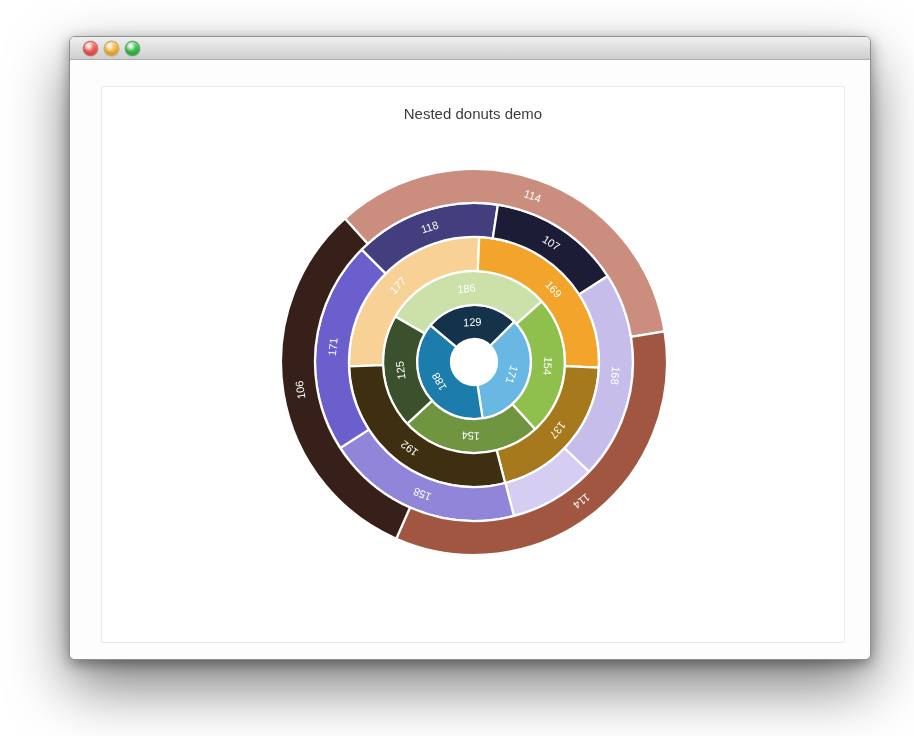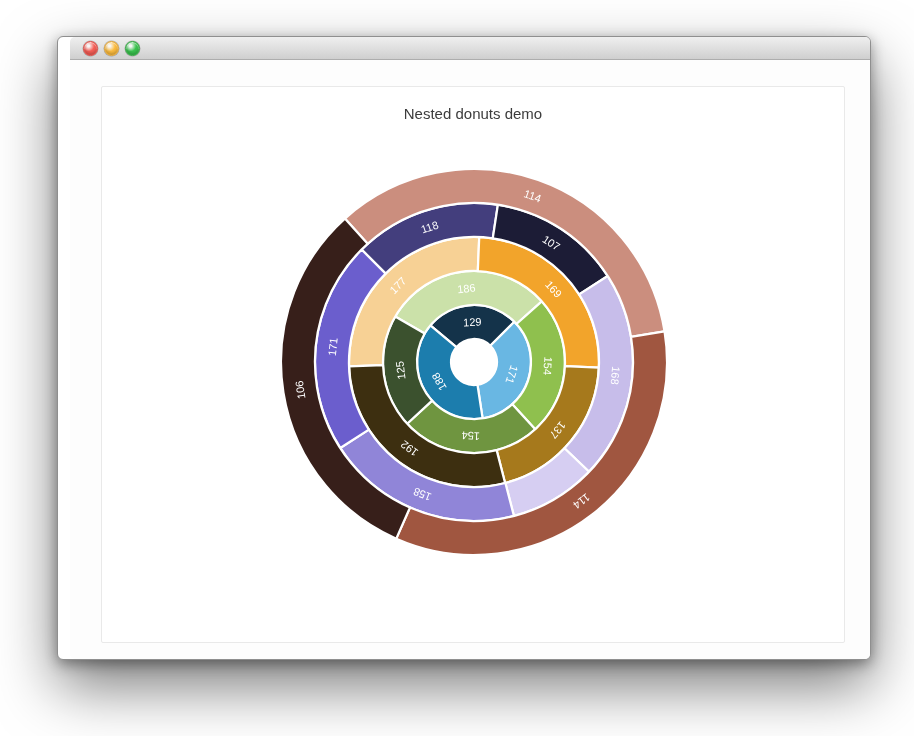--- a/index.html
+++ b/index.html
@@ -1,21 +1,20 @@
 <!DOCTYPE html>
 <html><head>
 <meta charset="utf-8">
 <style>
   html,body{margin:0;padding:0;background:#ffffff;font-family:"Liberation Sans",sans-serif;}
   #stage{position:relative;width:914px;height:736px;background:#ffffff;overflow:hidden;}
   #window{
-    position:absolute;left:57px;top:36px;width:800px;height:622px;
+    position:absolute;left:69px;top:36px;width:800px;height:622px;
     background:#ffffff;border:1px solid #8f8f8f;border-radius:6px;
     box-shadow:0 26px 60px rgba(0,0,0,0.52),0 4px 14px rgba(0,0,0,0.38);
-    padding-left:12px;
   }
   #titlebar{
     position:relative;height:22px;border-radius:5px 5px 0 0;
     background:linear-gradient(#efefef,#dedede 55%,#cfcfcf);
     border-bottom:1px solid #adadad;
   }
   .lights{position:absolute;left:13px;top:4px;display:flex;gap:6px;}
   .light{
     width:13px;height:13px;border-radius:50%;
     box-shadow:inset 0 1px 1px rgba(255,255,255,0.6),inset 0 -2px 3px rgba(0,0,0,0.22),0 0 0 0.5px rgba(0,0,0,0.25);

